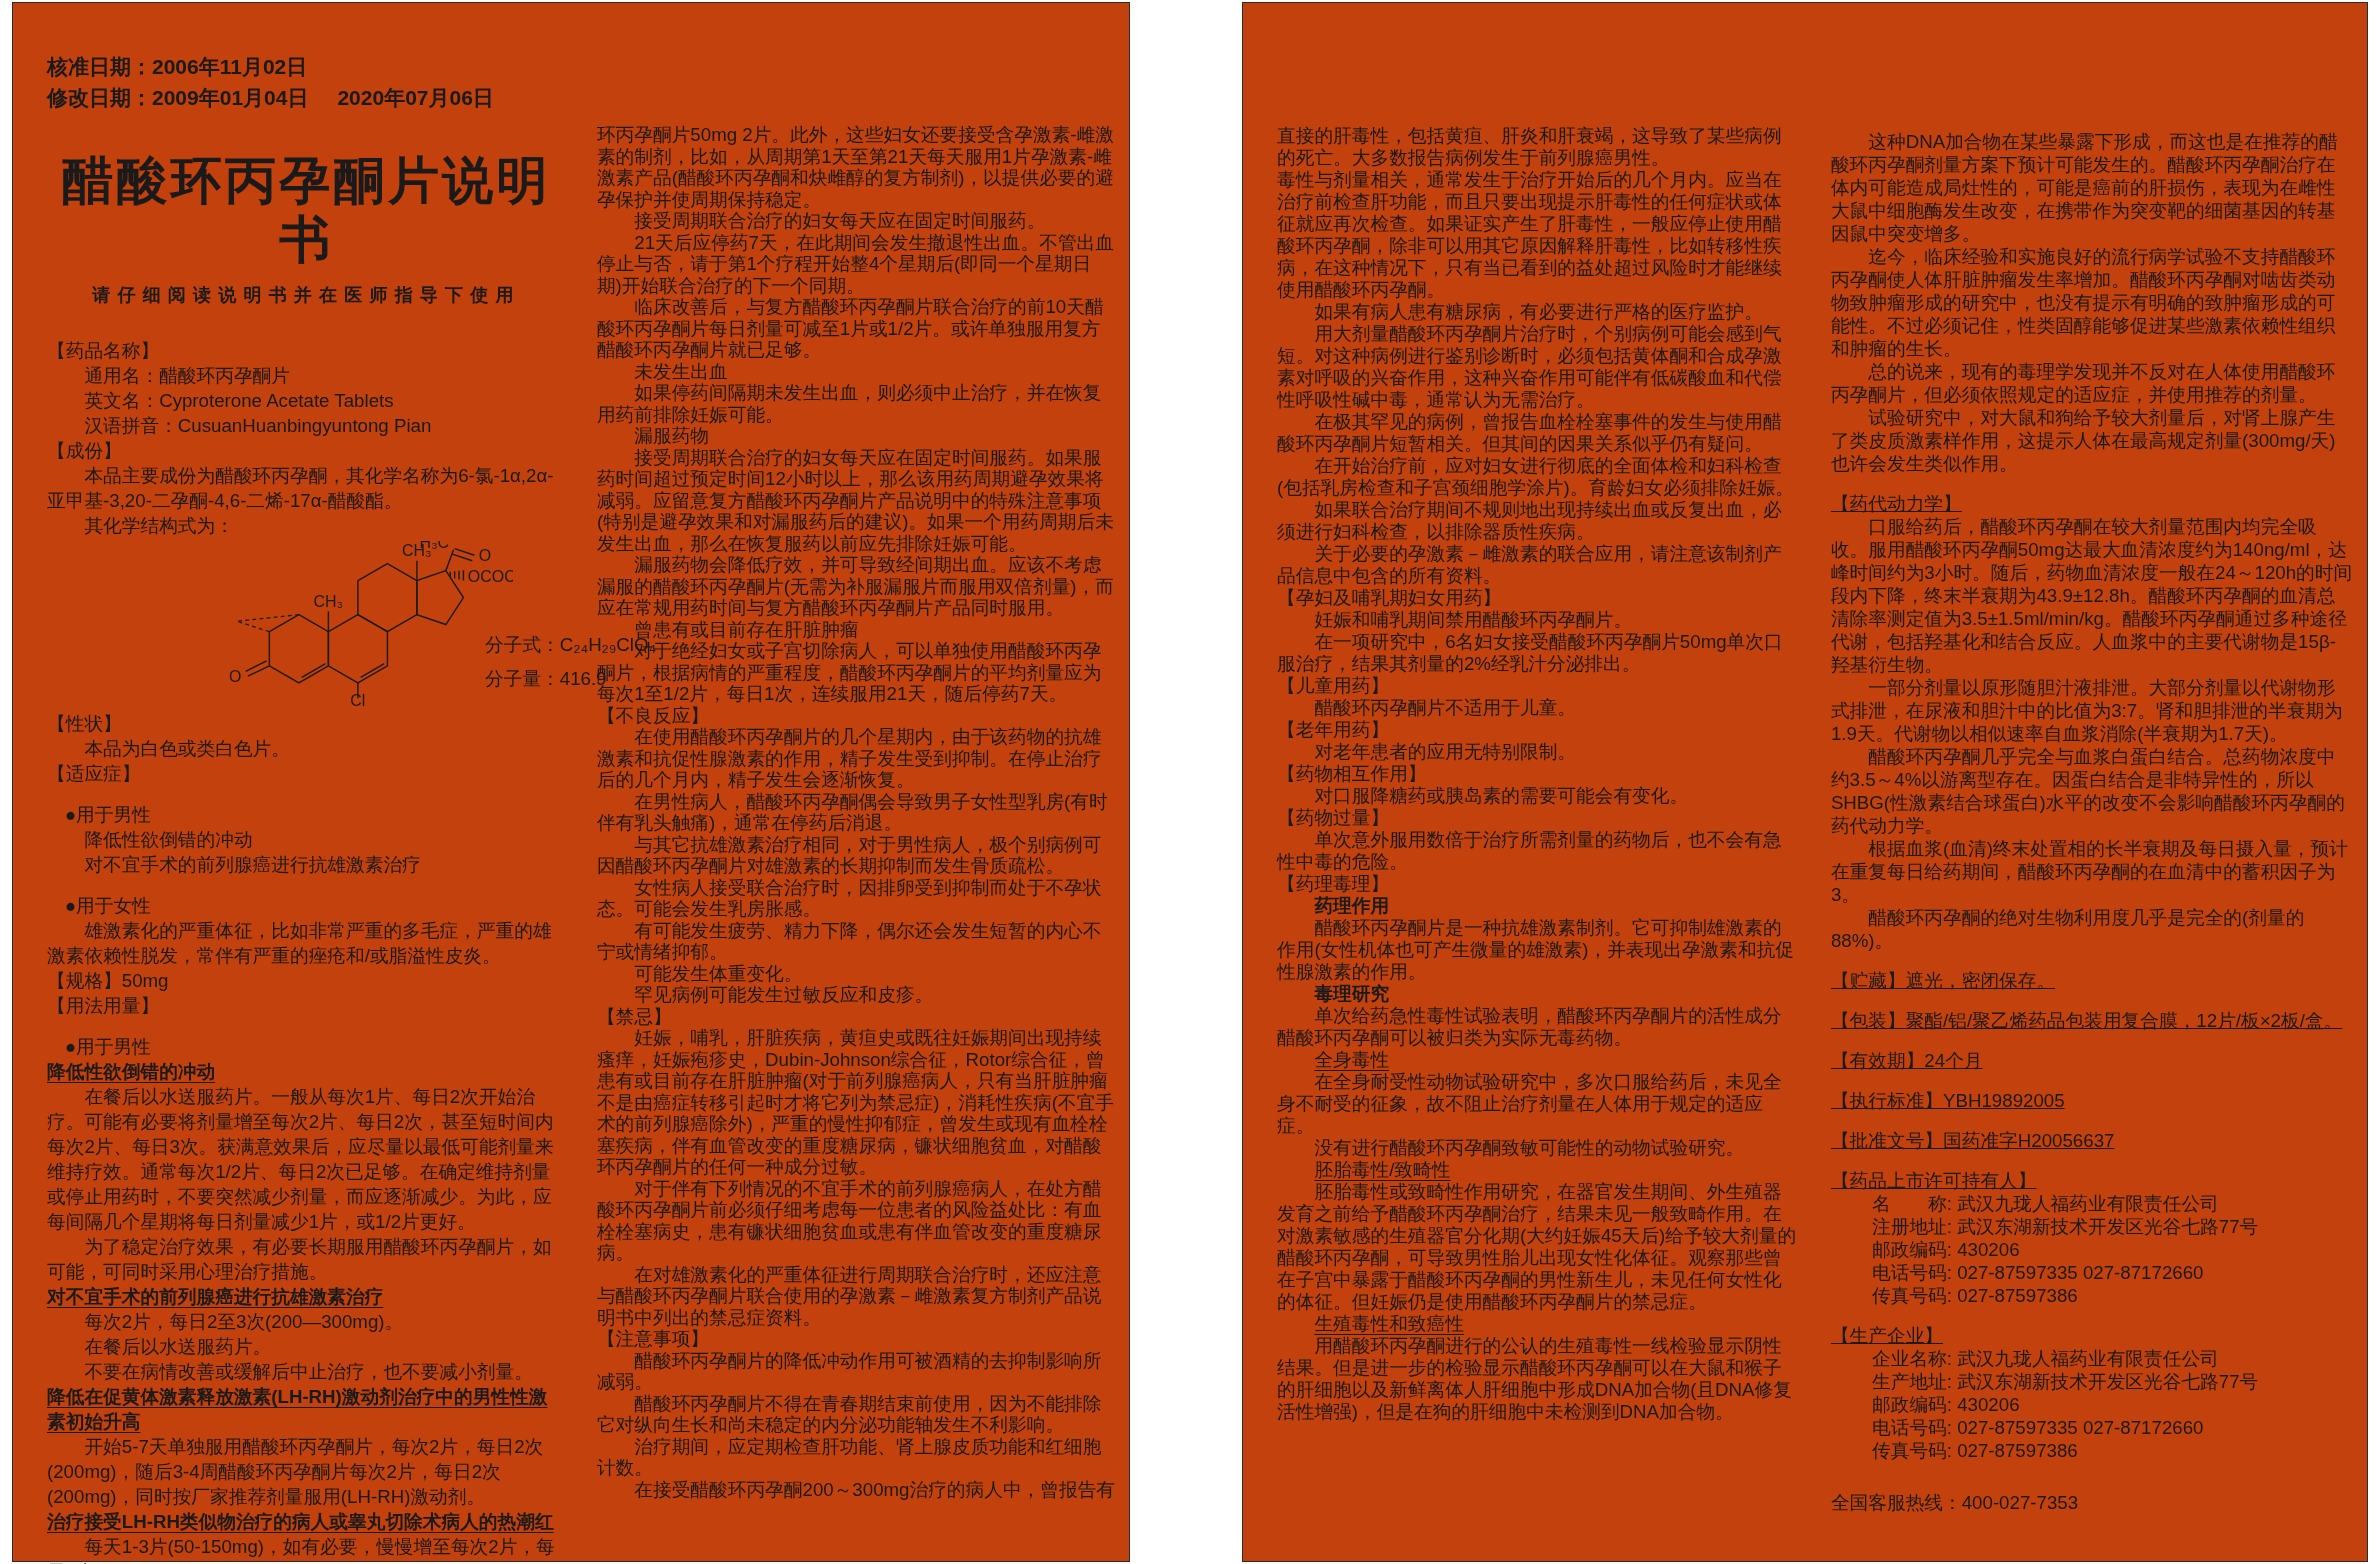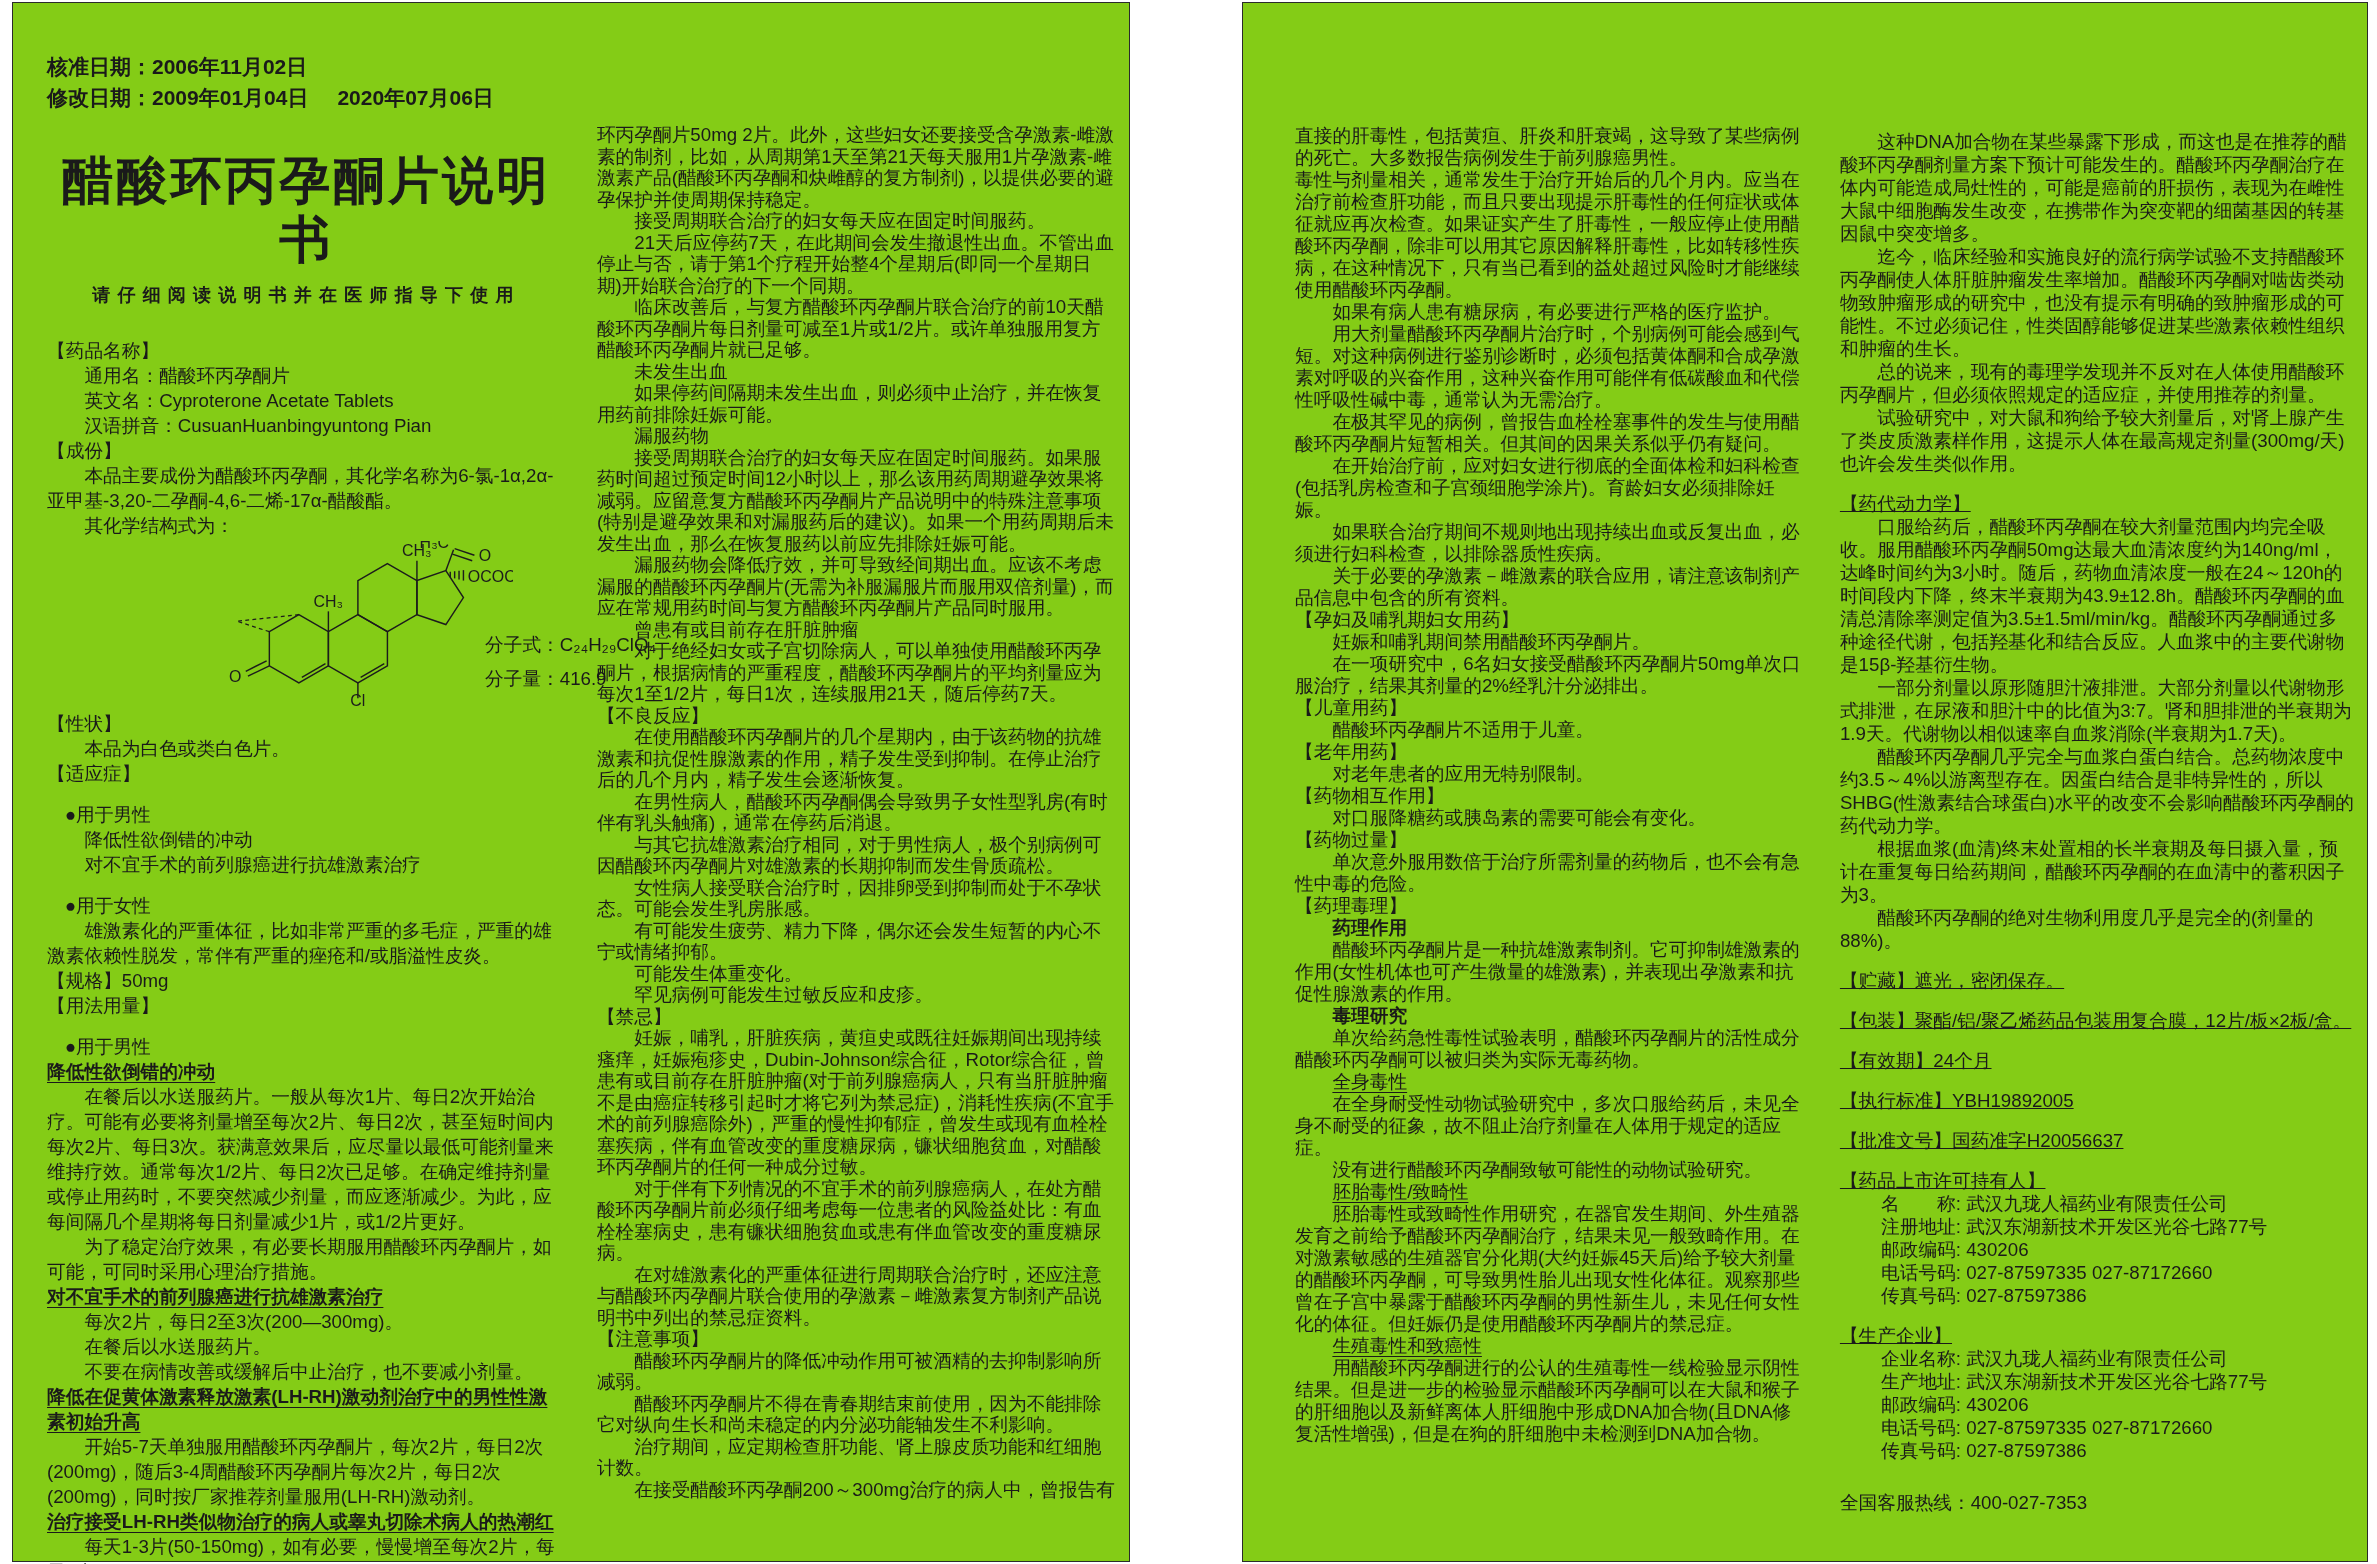--- a/index.html
+++ b/index.html
@@ -1,20 +1,20 @@
 <!DOCTYPE html>
 <html style="font-size:8.8px"><head>
 <meta charset="utf-8">
 <style>
   html,body{margin:0;padding:0;background:#ffffff;}
   #canvas{position:relative;width:2377px;height:1564px;background:#ffffff;overflow:hidden;
           font-family:"Liberation Sans","DejaVu Sans",sans-serif;color:#1a1a1a;}
-  .page{position:absolute;top:2.2px;height:1560px;background:#84cc16;border:1.7px solid #2b2b2b;box-sizing:border-box;}
+  .page{position:absolute;top:2.2px;height:1560px;background:#c2410c;border:1.7px solid #2b2b2b;box-sizing:border-box;}
   #page1{left:12px;width:1118px;}
-  #page2{left:1242px;width:1126px;padding-left:18px;}
+  #page2{left:1242px;width:1126px;}
   .cols{display:flex;gap:31px;padding:0 13.2px 0 34px;}
   .col{width:524px;font-size:18.7px;}
   .c1{padding-top:48px;line-height:25px;}
   .c2{padding-top:121px;line-height:21.5px;}
   .c3{padding-top:122px;line-height:22px;}
   .c4{padding-top:127px;line-height:23px;}
   .ln{margin:0;}
   .p{text-indent:2em;}
   .pf{text-indent:0;}
   .h{text-indent:0;}

